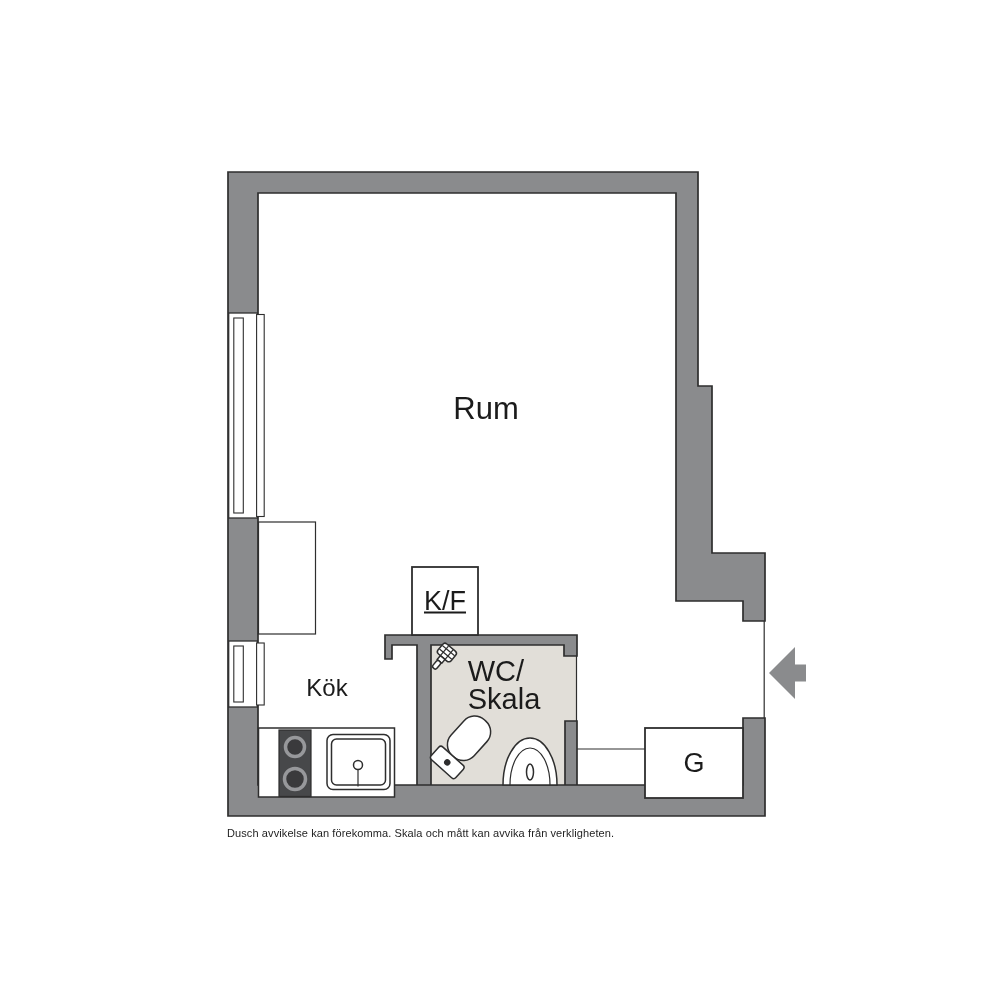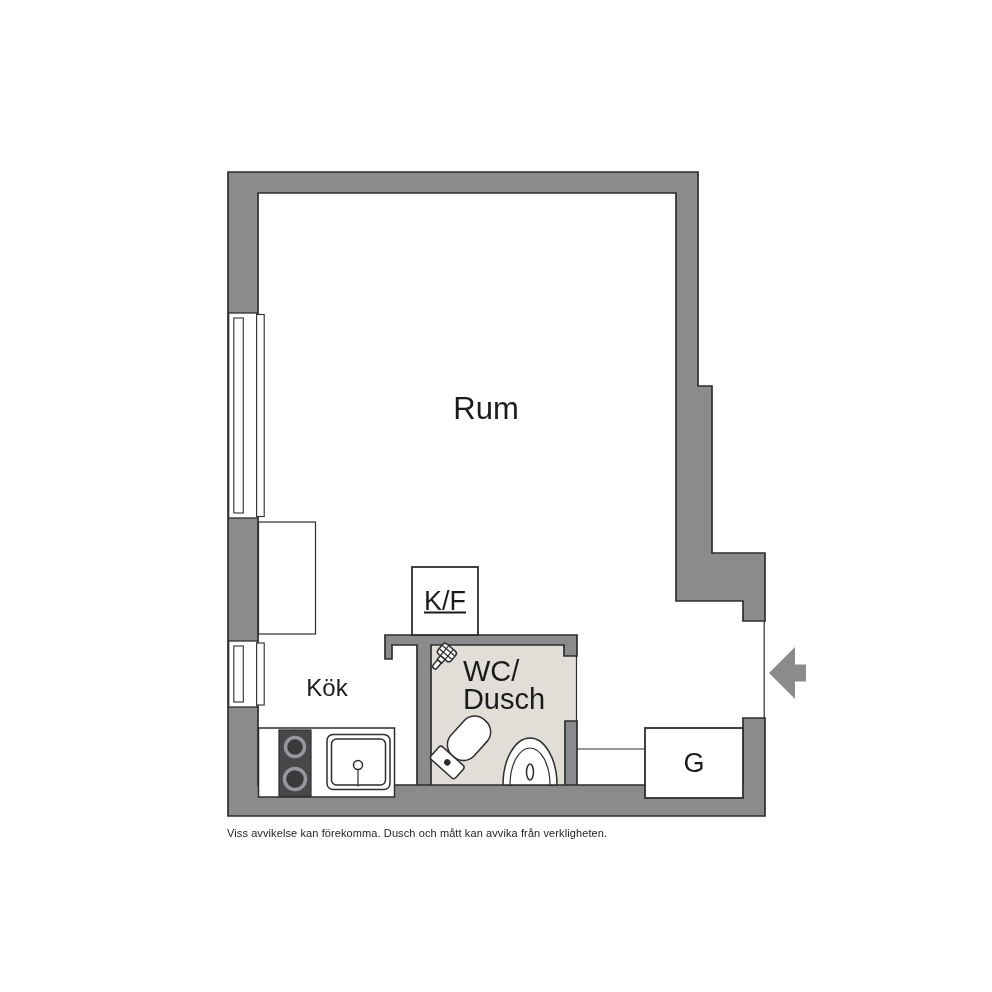--- a/index.html
+++ b/index.html
@@ -109,17 +109,17 @@
   <line class="thin" x1="577" y1="749" x2="645" y2="749"></line>
 
   <polygon class="wallfill" points="769,673 795,647 795,664.5 806,664.5 806,681.5 795,681.5 795,699"></polygon>
 </svg>
 
 <div class="lbl" id="lbl-rum">Rum</div>
 <div class="lbl" id="lbl-kok">Kök</div>
 <div class="lbl" id="lbl-kf">K/F</div>
 <div class="lbl" id="lbl-wc">
   <span>WC/</span><br>
-  <span>Dusch</span>
+  <span>Skala</span>
 </div>
 <div class="lbl" id="lbl-g">G</div>
 
-<div id="disclaimer">Viss avvikelse kan förekomma. Dusch och mått kan avvika från verkligheten.</div>
+<div id="disclaimer">Dusch avvikelse kan förekomma. Skala och mått kan avvika från verkligheten.</div>
 
 </body></html>

